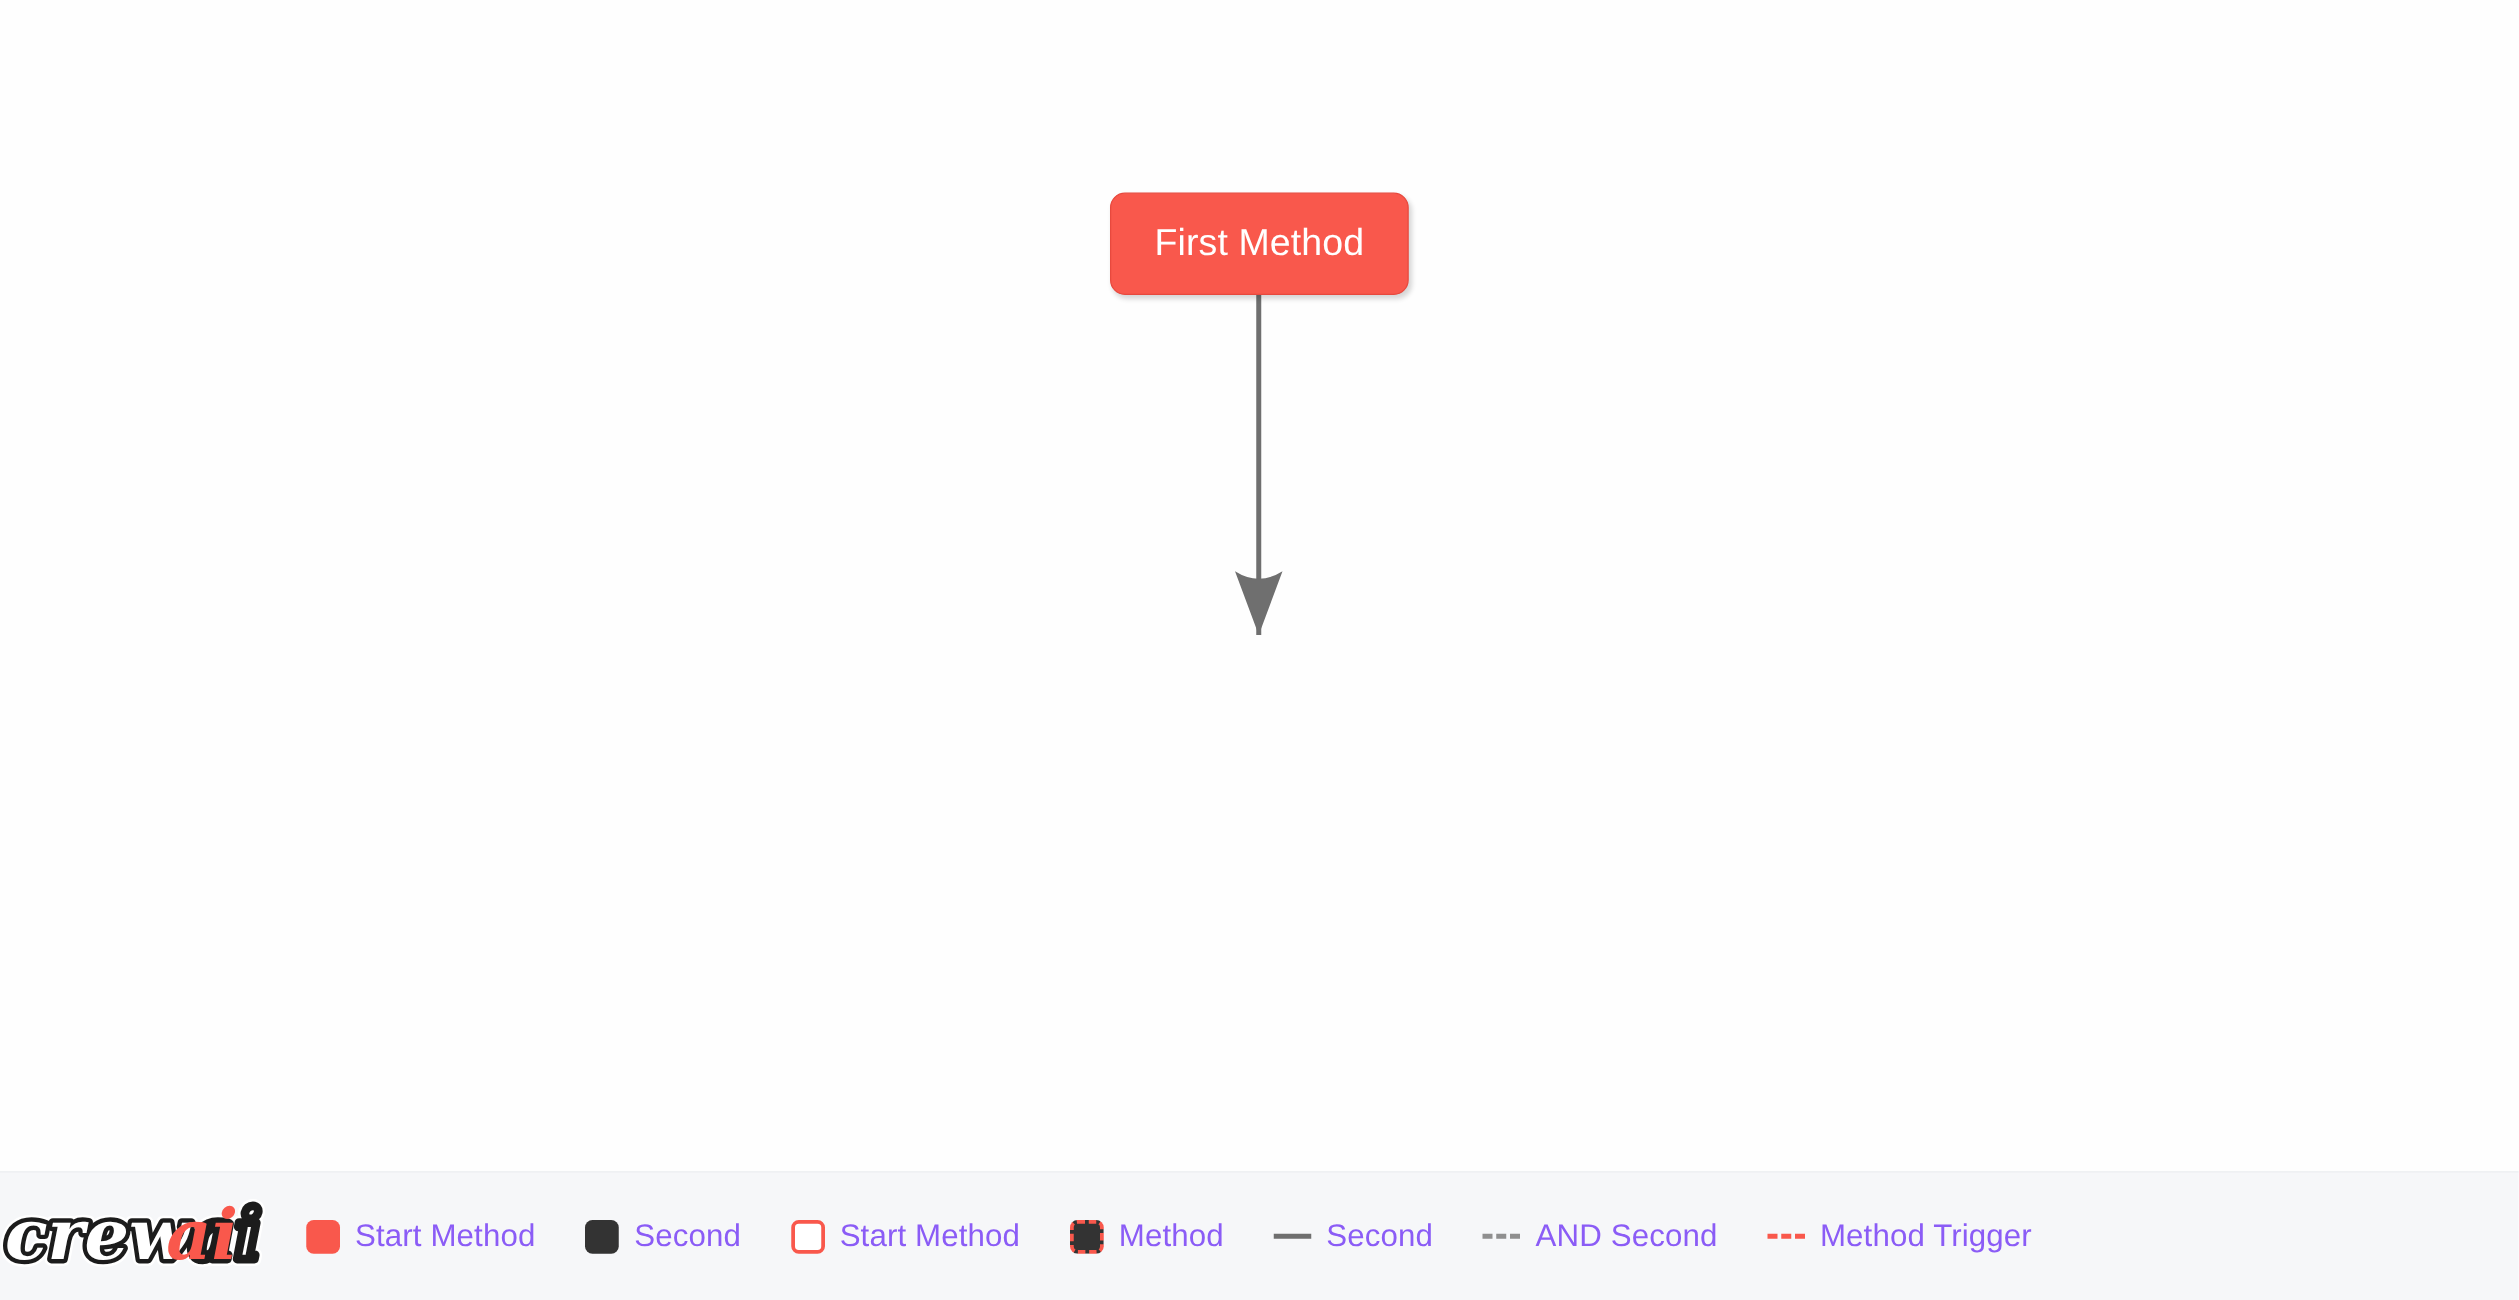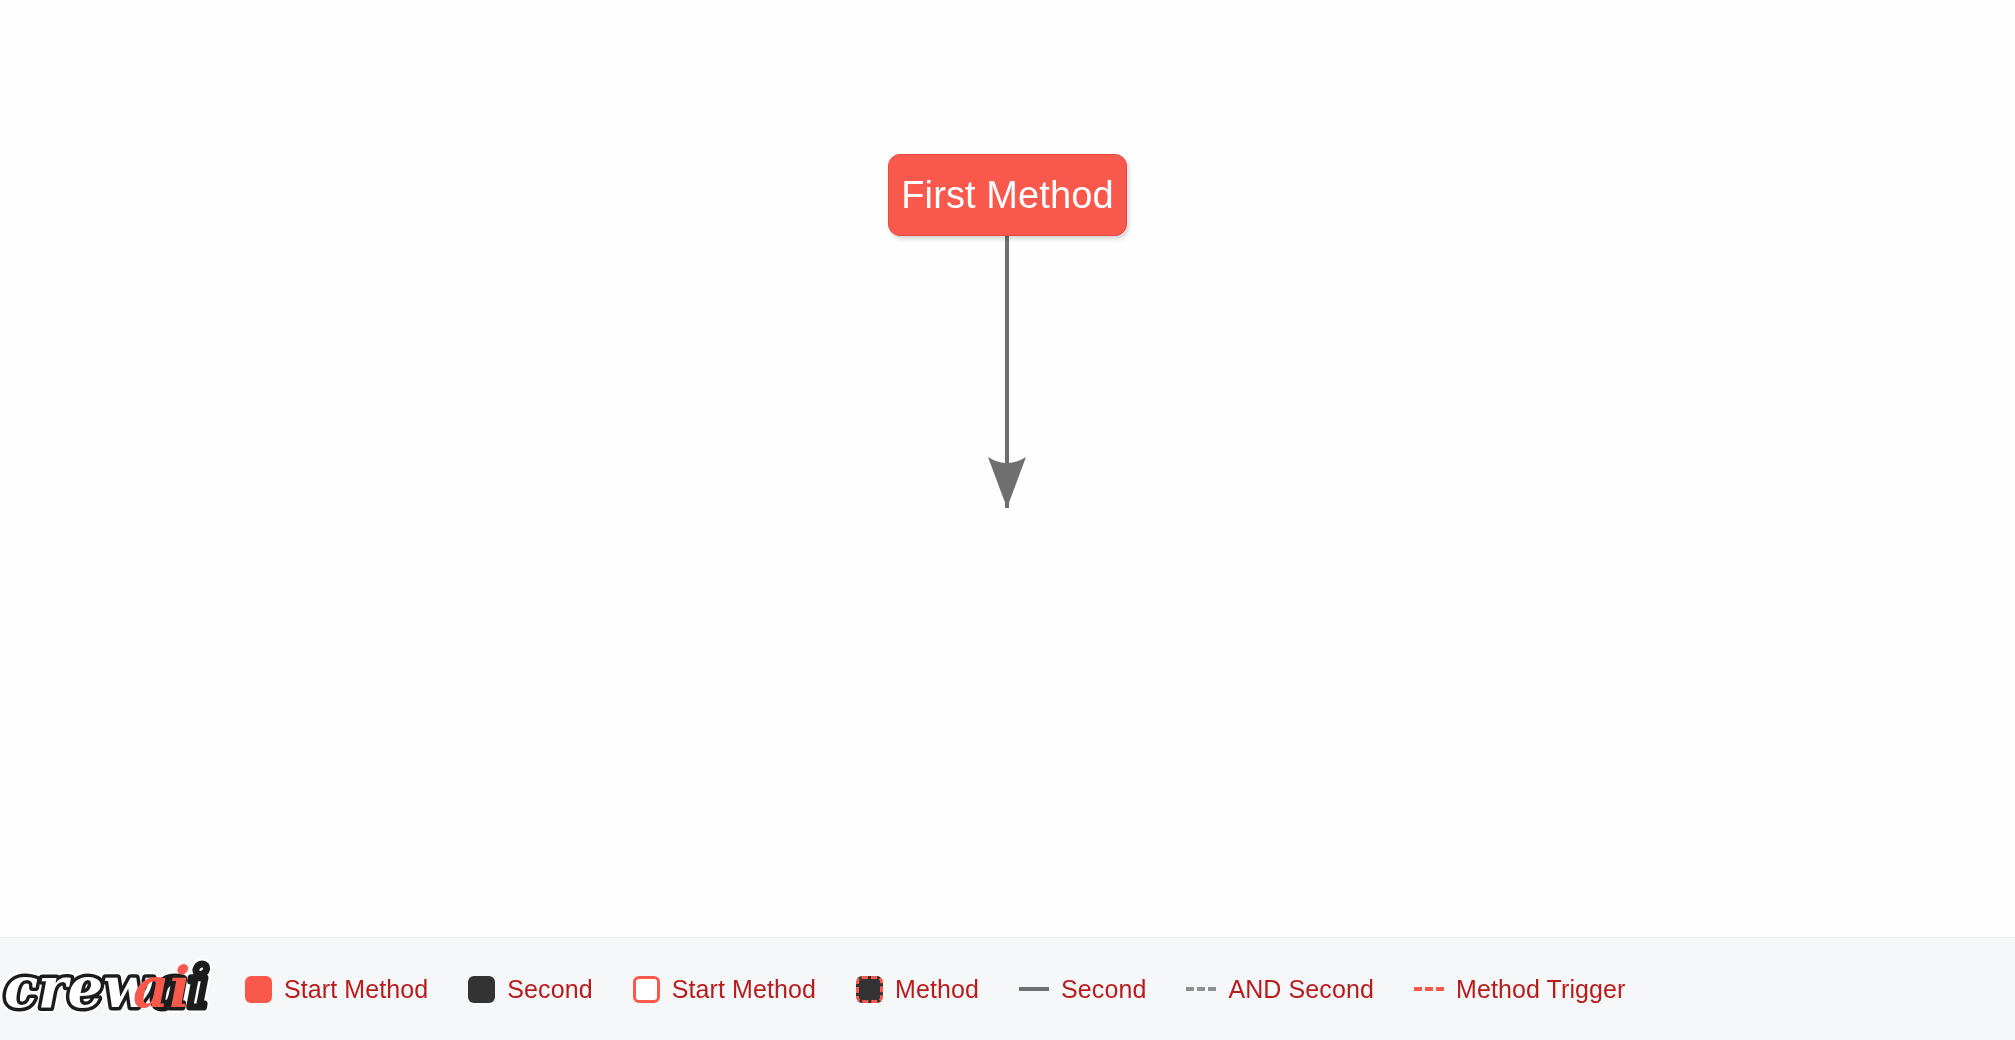--- a/index.html
+++ b/index.html
@@ -39,21 +39,21 @@
   }
 
   
   .node {
     position: absolute;
     display: flex;
     align-items: center;
     justify-content: center;
     border-radius: 12px;
     color: #ffffff;
-    font-size: 38px;
+    font-size: 30px;
     font-weight: 400;
     letter-spacing: 0.1px;
     white-space: nowrap;
     user-select: none;
   }
 
   .node-start {
     background: #f9584c;
     border: 1px solid #e8493e;
     box-shadow: 2px 3px 4px rgba(0,0,0,0.16);
@@ -92,21 +92,21 @@
   .legend-item {
     display: flex;
     align-items: center;
     gap: 12px;
     margin-right: 40px;
     flex: 0 0 auto;
   }
 
   .legend-label {
     font-size: 25px;
-    color: #b91c1c;
+    color: #8b5cf6;
     white-space: nowrap;
     letter-spacing: 0.1px;
   }
 
   .swatch {
     width: 27px;
     height: 27px;
     border-radius: 6px;
     flex: 0 0 auto;
   }

